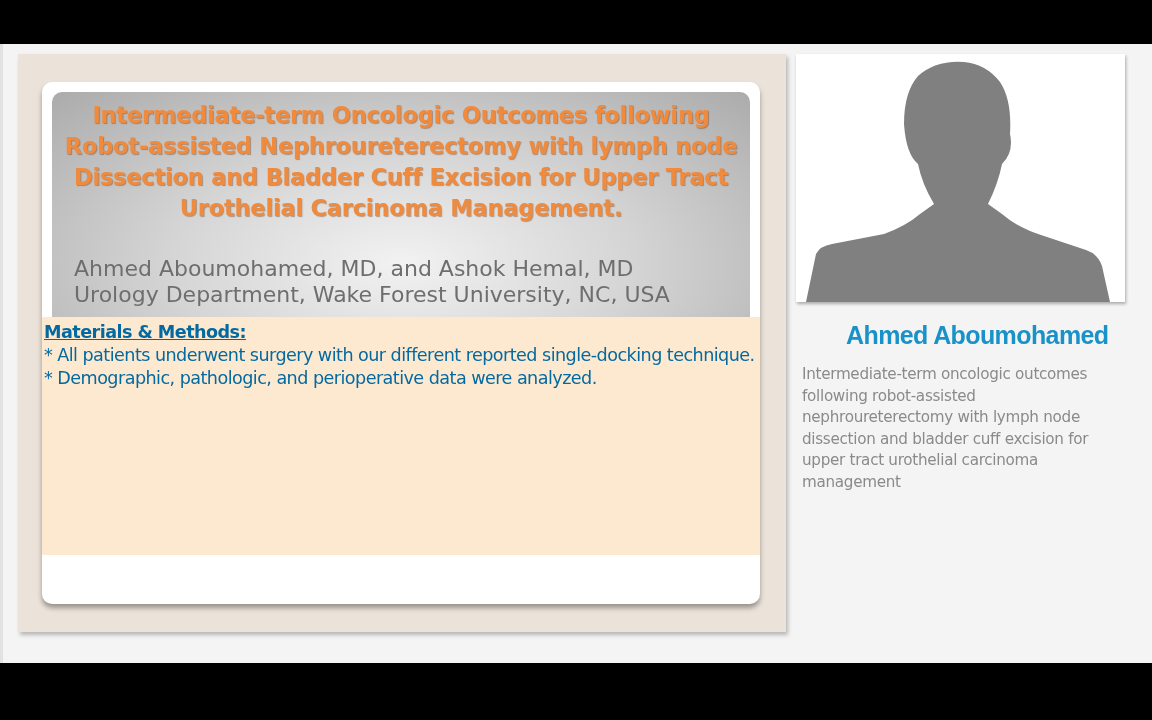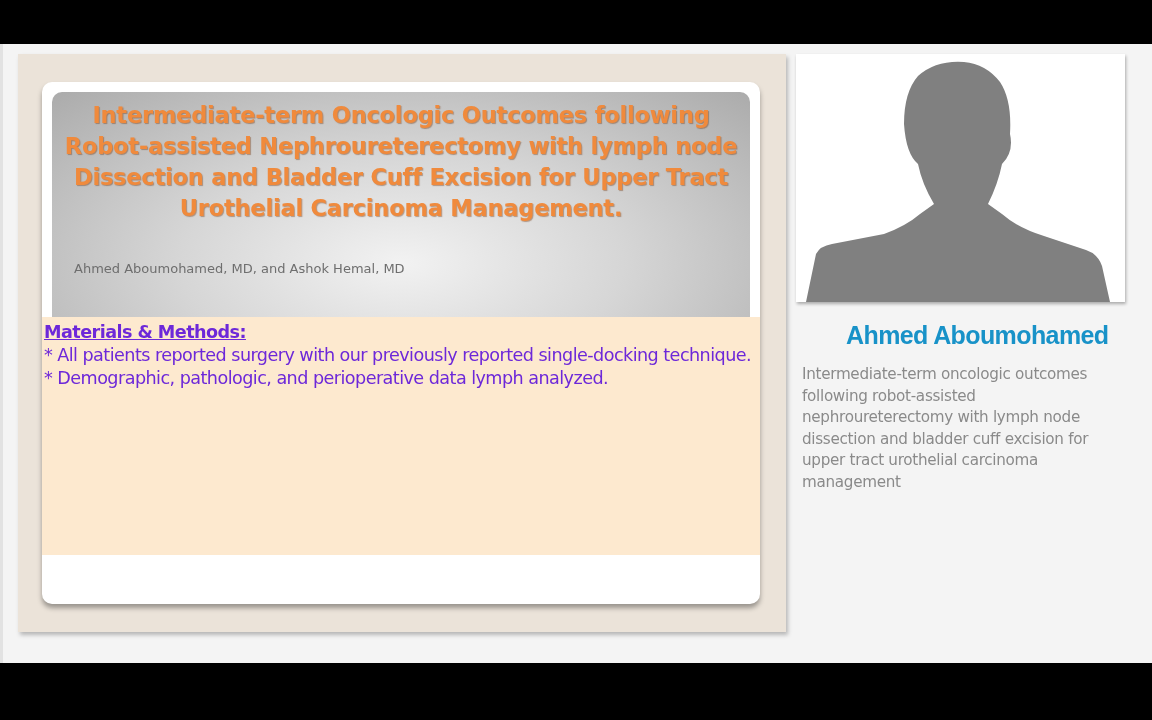--- a/index.html
+++ b/index.html
@@ -11,24 +11,24 @@
   .slide-frame { position: absolute; left: 18px; top: 54px; width: 768px; height: 578px; background: #ebe3d9;
                  box-shadow: 2px 3px 4px rgba(0,0,0,0.25); }
   .slide-card { position: absolute; left: 24px; top: 28px; width: 718px; height: 522px; background: #fff;
                 border-radius: 10px; box-shadow: 0 4px 5px rgba(0,0,0,0.35); overflow: hidden; }
   .title-box { position: absolute; left: 10px; top: 10px; width: 698px; height: 228px; border-radius: 10px 10px 0 0;
                background: radial-gradient(ellipse at 50% 75%, #f2f2f2 0%, #d6d6d6 45%, #ababab 100%); }
   .title { position: absolute; left: 0; top: 8px; width: 698px; text-align: center; color: #f08a3c;
            font-family: "DejaVu Sans", sans-serif; font-weight: bold; font-size: 22.5px; line-height: 31px;
            text-shadow: 1px 1px 1px rgba(120,60,20,0.45); letter-spacing: -0.2px; }
   .authors { position: absolute; left: 22px; top: 164px; color: #6e6e6e; font-family: "DejaVu Sans", sans-serif;
-             font-size: 13px; line-height: 26px; }
+             font-size: 22px; line-height: 26px; }
   .methods-box { position: absolute; left: 0; top: 235px; width: 724px; height: 238px; background: #fde9cf; }
   .methods-text { position: absolute; left: 2px; top: 4px; width: 714px; font-family: "DejaVu Sans", sans-serif;
-                  font-size: 17.6px; line-height: 23.2px; color: #6d28d9; text-align: justify; letter-spacing: -0.55px; }
+                  font-size: 17.6px; line-height: 23.2px; color: #0369a1; text-align: justify; letter-spacing: -0.55px; }
   .methods-heading { font-weight: bold; text-decoration: underline; display: block; text-align: left; }
   .methods-item { display: block; }
   .photo { position: absolute; left: 796px; top: 54px; width: 329px; height: 248px; background: #fff;
            box-shadow: 1px 2px 3px rgba(0,0,0,0.3); overflow: hidden; }
   .speaker-name { position: absolute; left: 802px; top: 318px; color: #1892c8; font-family: Liberation Sans, sans-serif;
                   font-weight: bold; font-size: 25px; line-height: 34px; letter-spacing: -0.6px; margin-left: 44px; }
   .speaker-desc { position: absolute; left: 802px; top: 364px; width: 320px; color: #8a8a8a; font-family: "DejaVu Sans", sans-serif;
                   font-size: 15.2px; line-height: 21.6px; letter-spacing: -0.3px; }
 </style>
 </head>
@@ -37,27 +37,28 @@
 <div class="letterbox-top"></div>
 
 <div class="stage"></div>
 
 <div class="slide-frame">
   <div class="slide-card">
     <div class="title-box">
       <div class="title">Intermediate-term Oncologic Outcomes following Robot-assisted Nephroureterectomy with lymph node Dissection and Bladder Cuff Excision for Upper Tract Urothelial Carcinoma Management.</div>
       <div class="authors">
         <div>Ahmed Aboumohamed, MD, and Ashok Hemal, MD</div>
+        <div>Urology Department, Wake Forest University, NC, USA</div>
       </div>
     </div>
     <div class="methods-box">
       <div class="methods-text">
         <span class="methods-heading">Materials &amp; Methods:</span>
-        <span class="methods-item">* All patients reported surgery with our previously reported single-docking technique.</span>
-        <span class="methods-item">* Demographic, pathologic, and perioperative data lymph analyzed.</span>
+        <span class="methods-item">* All patients underwent surgery with our different reported single-docking technique.</span>
+        <span class="methods-item">* Demographic, pathologic, and perioperative data were analyzed.</span>
       </div>
     </div>
   </div>
 </div>
 
 <div class="photo">
   <svg width="329" height="248" viewBox="0 0 329 248">
     <path fill="#808080" d="
       M 10 248
       L 20 200

